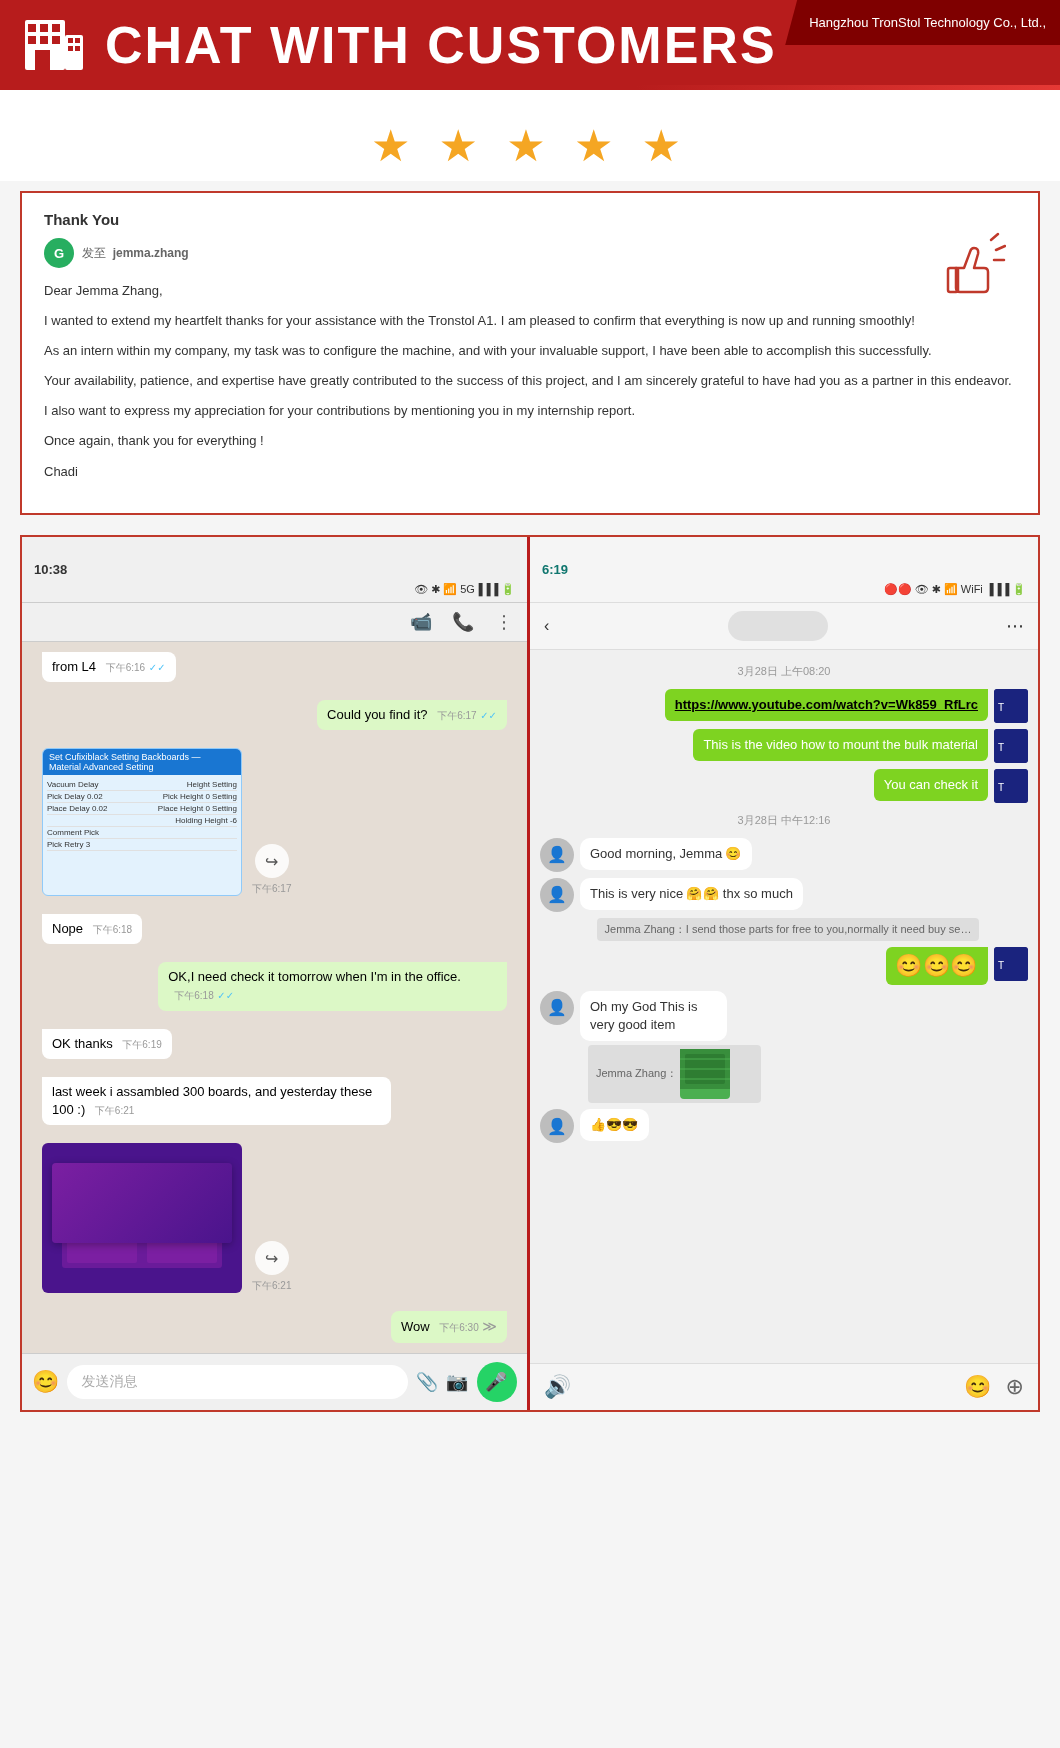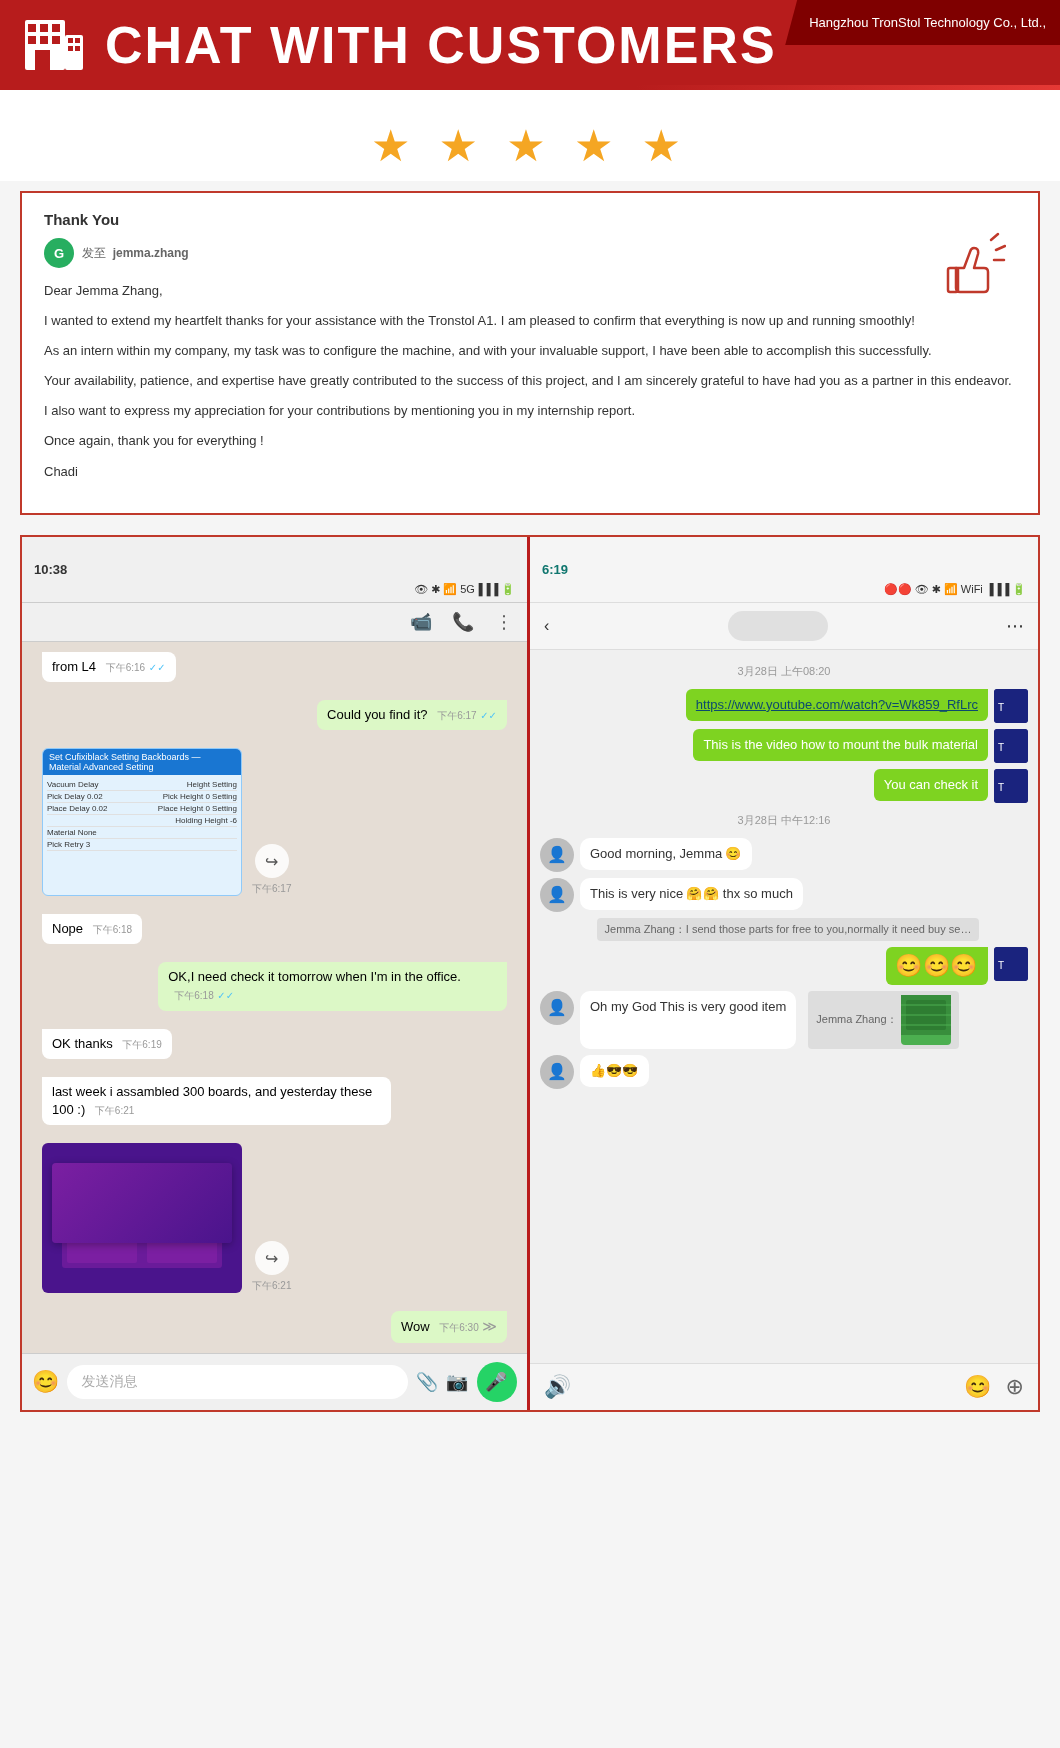--- a/index.html
+++ b/index.html
@@ -325,21 +325,21 @@
       background: #fff;
       border-top-left-radius: 0;
       border-radius: 10px;
     }
     .rchat-bubble.right-b {
       background: #7ed321;
       border-top-right-radius: 0;
       color: #fff;
     }
     .rchat-bubble a { color: #1a73e8; text-decoration: underline; word-break: break-all; }
-    .rchat-bubble.right-b a { color: #0c4a6e; }
+    .rchat-bubble.right-b a { color: #000000; font-weight: bold; }
     .rchat-system {
       background: #ddd;
       border-radius: 4px;
       padding: 4px 8px;
       font-size: 11px;
       color: #666;
       max-width: 80%;
       margin-left: 8px;
     }
     .emoji-bubble {
@@ -534,21 +534,21 @@
               </div>
             <div class="screenshot-row">
                 <span>Place Delay 0.02</span>
                 <span>Place Height 0 Setting</span>
               </div>
             <div class="screenshot-row">
                 <span></span>
                 <span>Holding Height -6</span>
               </div>
             <div class="screenshot-row">
-                <span>Material None</span>
+                <span>Comment Pick</span>
               </div>
             <div class="screenshot-row">
                 <span>Pick Retry 3</span>
               </div>
           </div>
         </div>
         <div style="display:flex;flex-direction:column;align-items:flex-end;margin-left:4px;">
           <div class="forward-btn">↪</div>
           <span class="msg-time" style="margin-top:4px;">下午6:17</span>
         </div>
@@ -689,21 +689,21 @@
           <svg width="34" height="34" viewBox="0 0 34 34">
               <rect width="34" height="34" fill="#1a237e" rx="3"></rect>
               <text x="4" y="22" font-size="10" fill="#fff">T</text>
             </svg>
         </div>
         <div class="emoji-bubble">😊😊😊</div>
       </div>
 
       <div class="rchat-row">
         <div class="rchat-avatar">👤</div>
-        <div style="display:flex;flex-direction:row;gap:4px;">
+        <div style="display:flex;flex-direction:column;gap:4px;">
           <div class="rchat-bubble left-b">Oh my God This is very good item</div>
           <div class="rchat-system">
             <span>Jemma Zhang：</span>
             <div class="rchat-image" style="display:inline-block;vertical-align:middle;">
               <svg width="50" height="40" viewBox="0 0 50 40">
                   <rect width="50" height="40" fill="#388e3c"></rect>
                   <rect x="5" y="5" width="40" height="30" fill="#2e7d32" rx="2"></rect>
                   <line x1="0" y1="10" x2="50" y2="10" stroke="#4caf50" stroke-width="1"></line>
                   <line x1="0" y1="20" x2="50" y2="20" stroke="#4caf50" stroke-width="1"></line>
                   <line x1="0" y1="30" x2="50" y2="30" stroke="#4caf50" stroke-width="1"></line>

